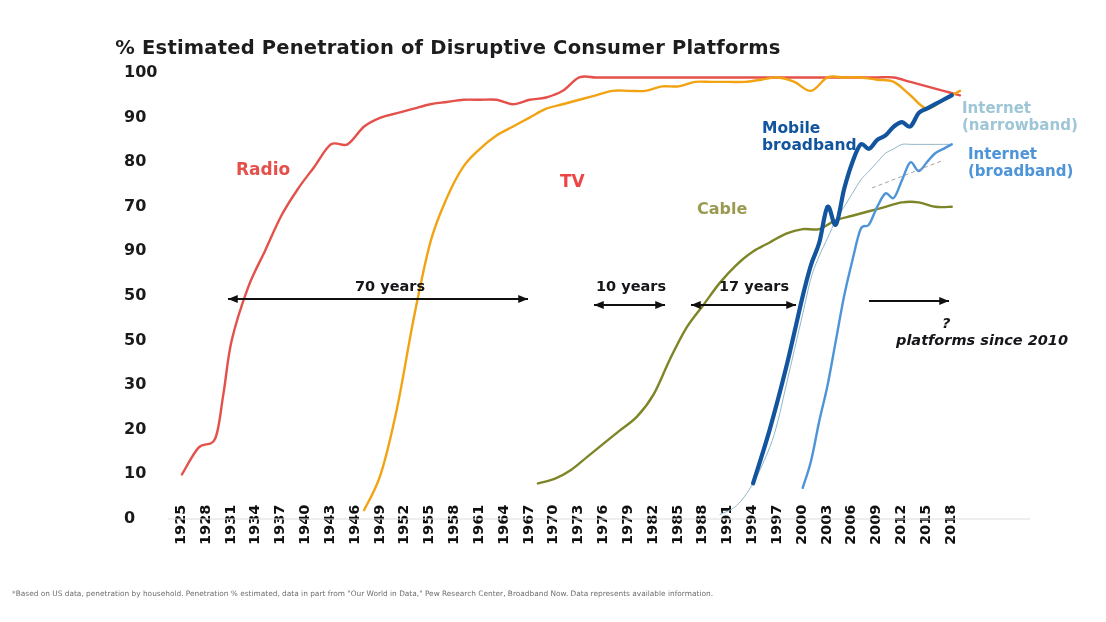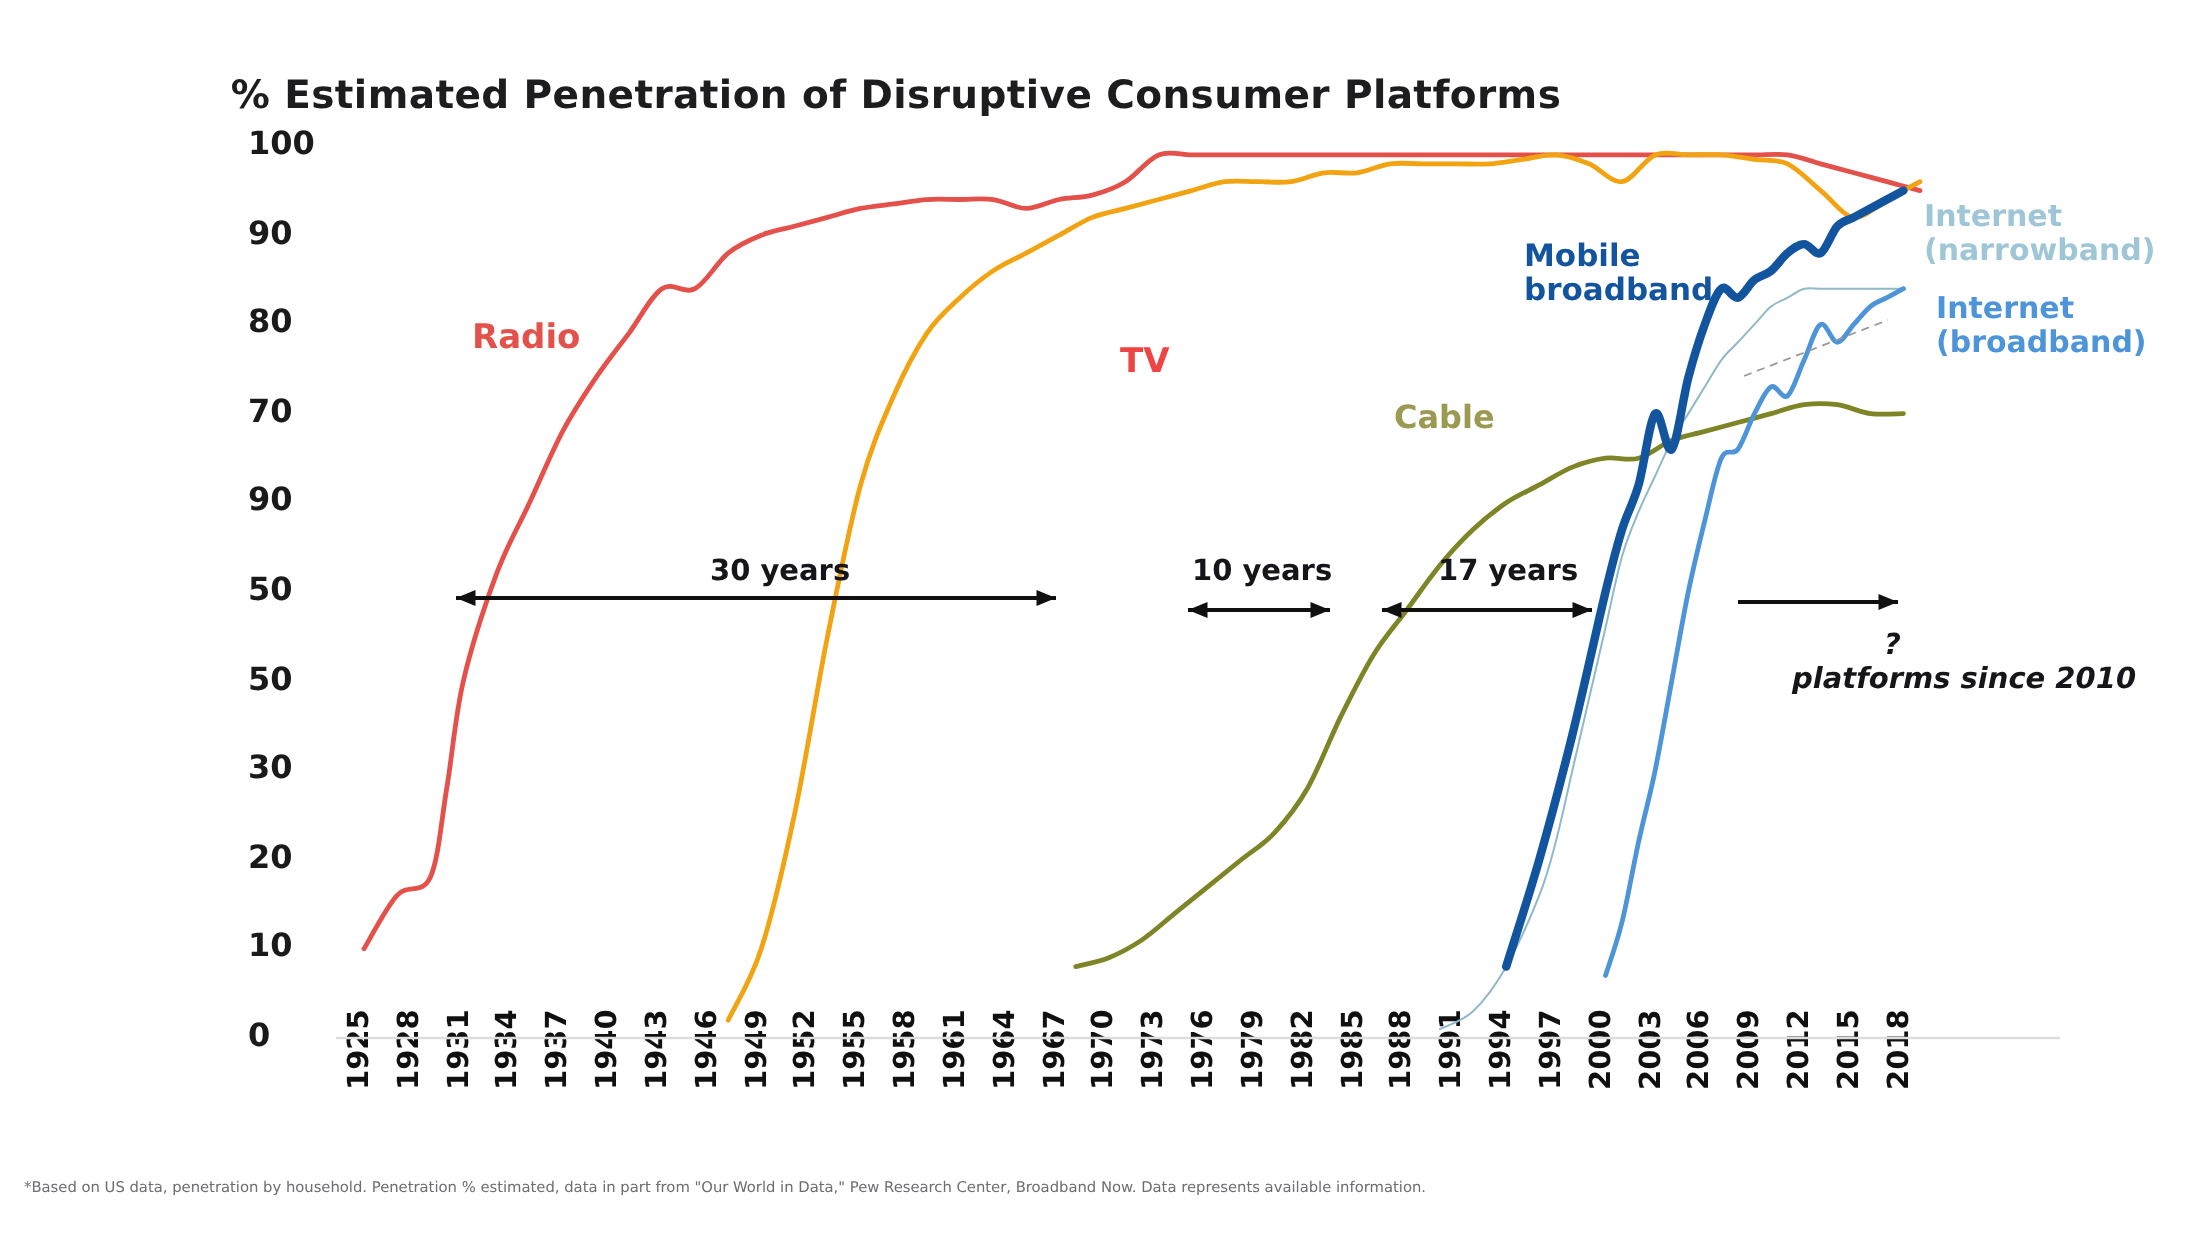--- a/index.html
+++ b/index.html
@@ -133,21 +133,21 @@
         <div>Internet</div>
         <div>(narrowband)</div>
       </div>
       <div class="serieslabel" style="left: 968px; top: 146px; color: rgb(77, 148, 216); font-size: 15px;">
         <div>Internet</div>
         <div>(broadband)</div>
       </div>
     </div>
   <div id="annot-text">
       <div class="annot" style="left: 355px; top: 278px;">
-        <div>30 years</div>
+        <div>70 years</div>
       </div>
       <div class="annot" style="left: 596px; top: 278px;">
         <div>10 years</div>
       </div>
       <div class="annot" style="left: 719px; top: 278px;">
         <div>17 years</div>
       </div>
       <div class="annot ital" style="left: 942px; top: 314px;">
         <div>?</div>
       </div>

